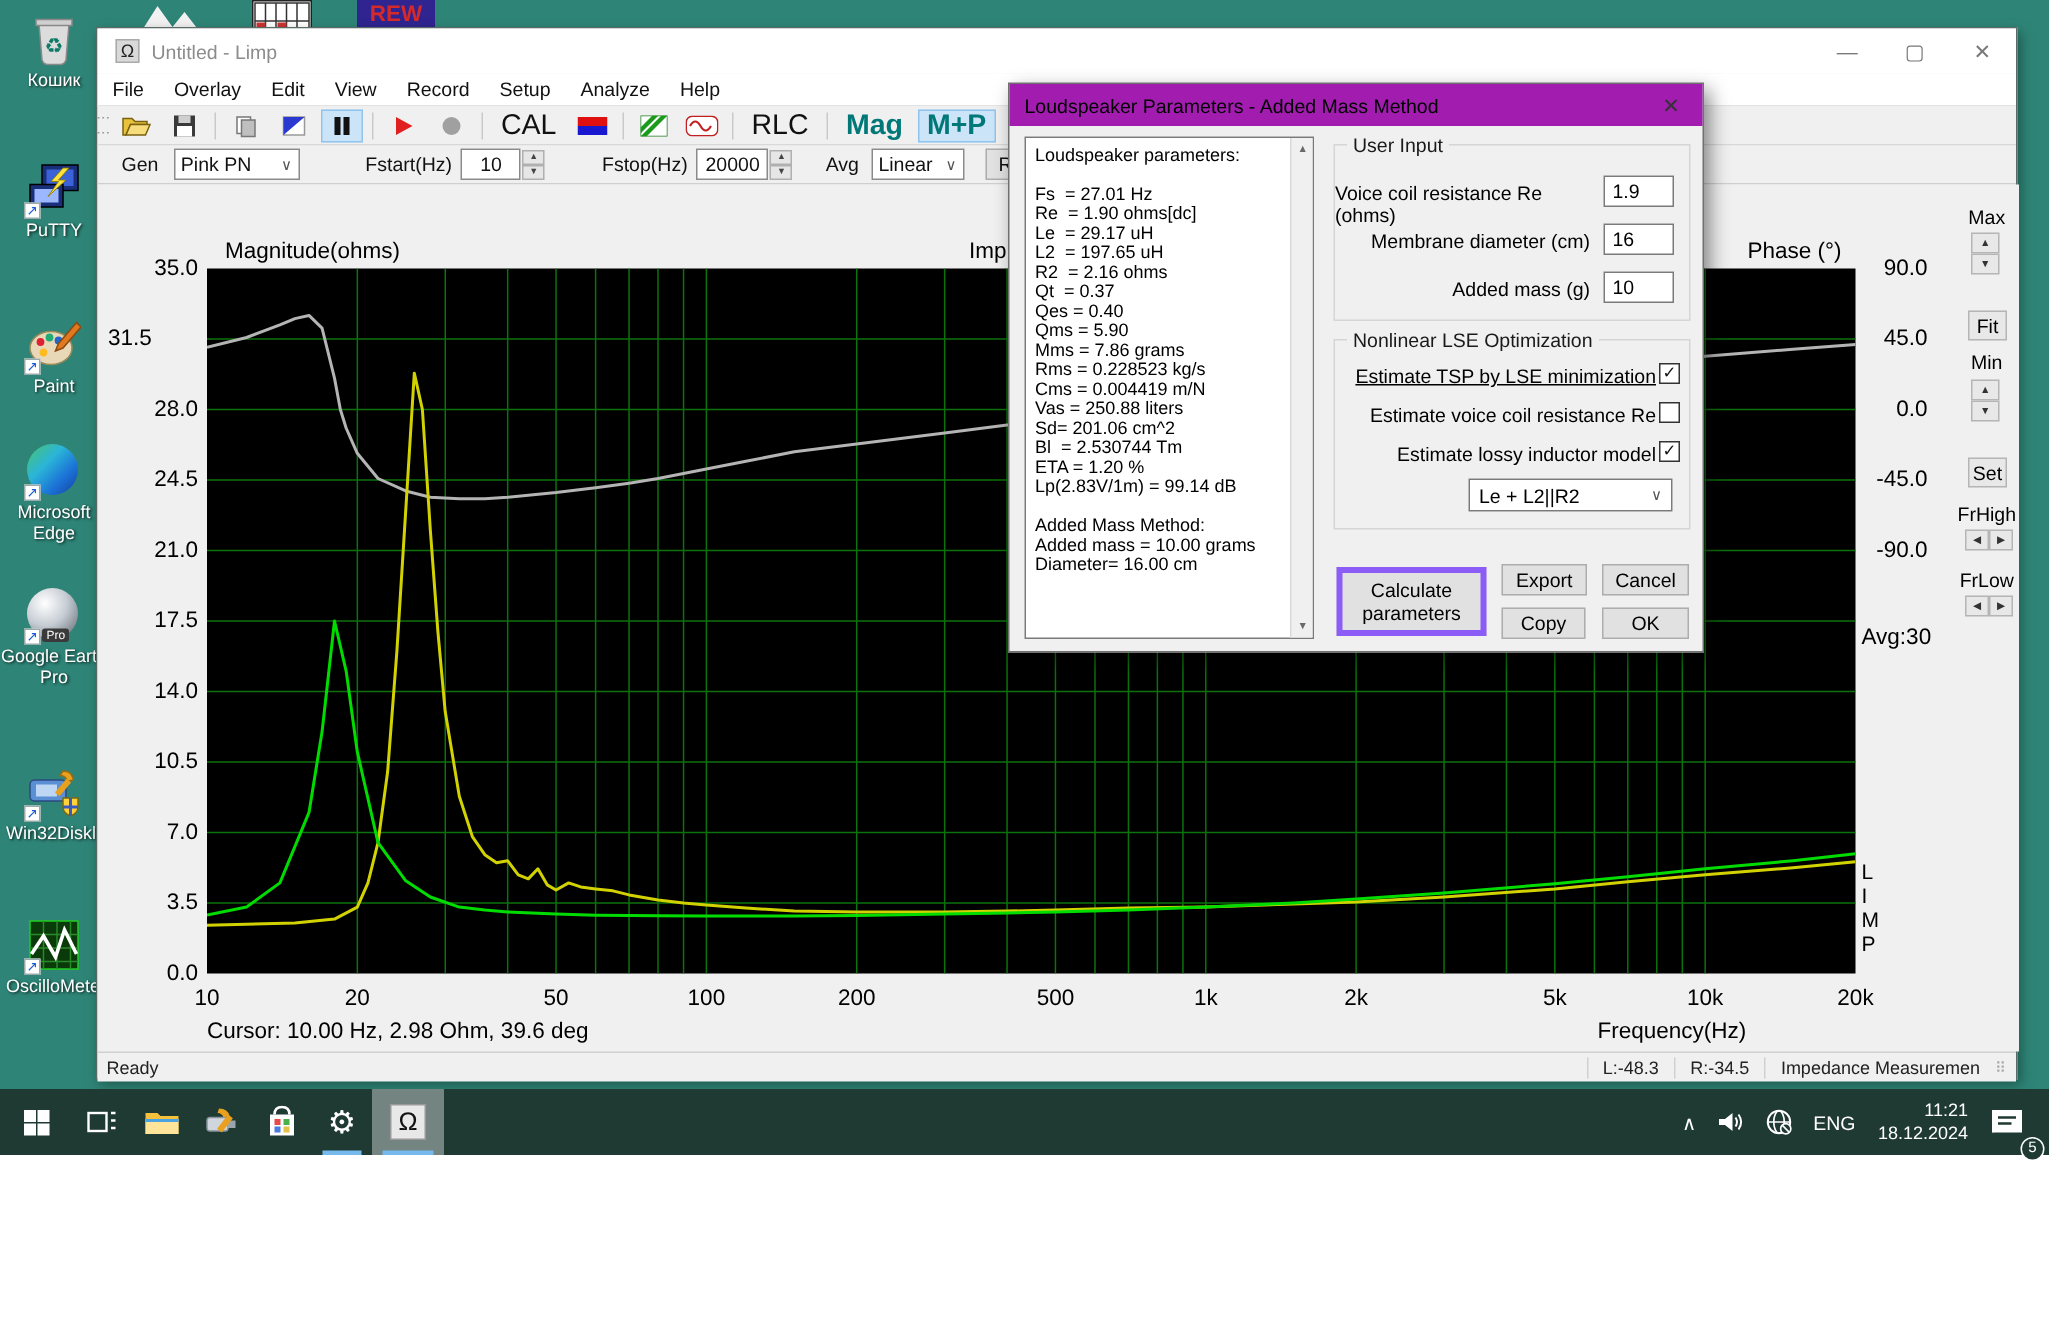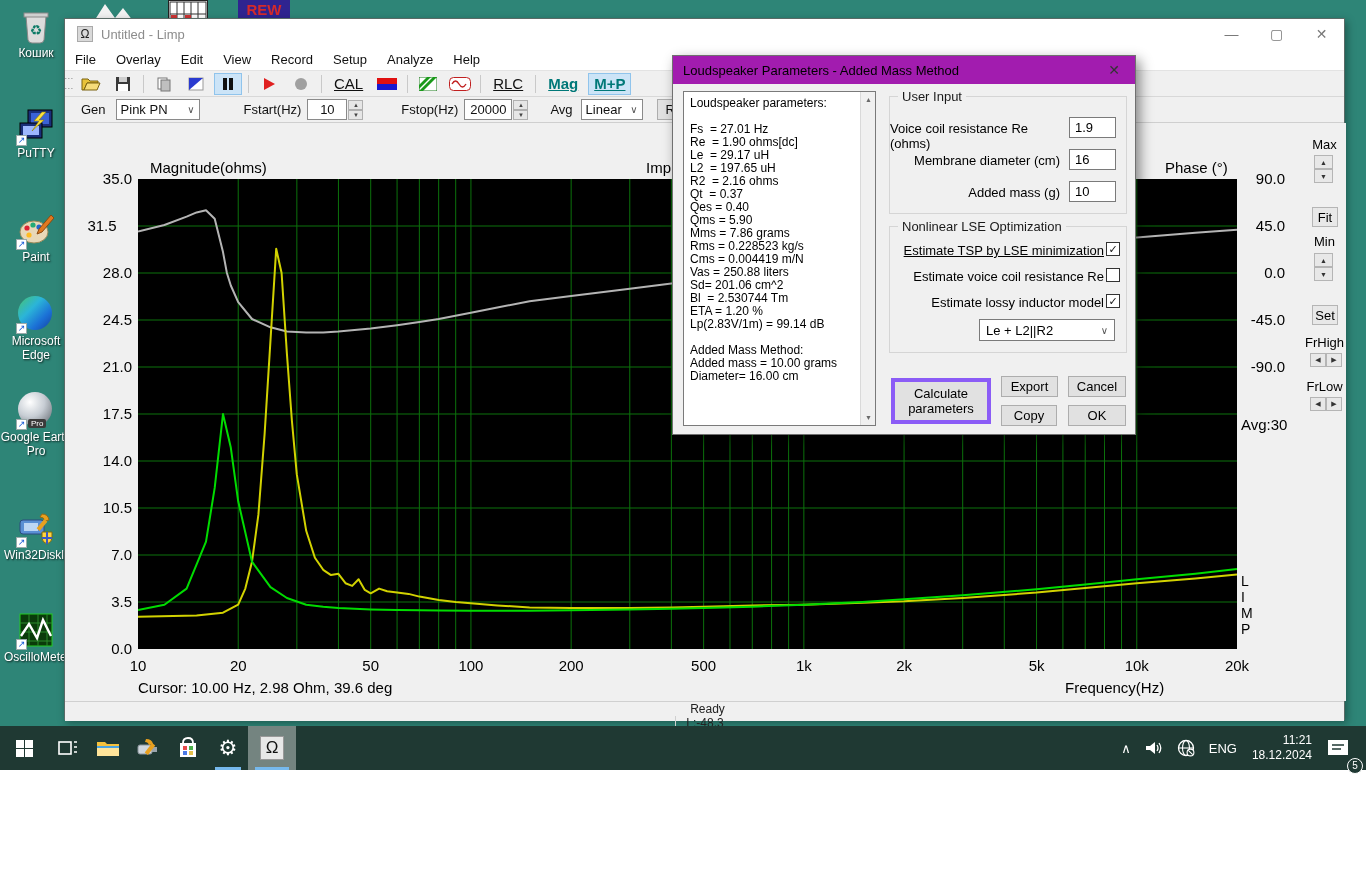--- a/index.html
+++ b/index.html
@@ -20,21 +20,21 @@
   .appico{width:16px;height:16px;background:#d9d9d9;border:1px solid #aaa;color:#222;font-size:12px;line-height:14px;text-align:center;margin:0 8px 0 12px;}
   .wtitle{color:#8c8c8c;font-size:13px;}
   .capbtns{position:absolute;right:0;top:0;height:30px;display:flex;}
   .capbtn{width:45px;height:30px;display:flex;align-items:center;justify-content:center;color:#7a7a7a;font-size:14px;}
   .menubar{position:absolute;left:0;top:30px;width:100%;height:22px;background:#fff;display:flex;align-items:center;border-bottom:1px solid #e3e3e3;}
   .menuitem{padding:2px 10px;font-size:13px;color:#111;}
   .toolbar{position:absolute;left:0;top:52px;width:100%;height:26px;background:#f0f0f0;display:flex;align-items:center;border-bottom:1px solid #d8d8d8;}
   .grip{color:#9a9a9a;font-size:9px;letter-spacing:1px;margin:0 4px 0 2px;writing-mode:vertical-lr;line-height:4px;}
   .tbtn{width:28px;height:22px;display:flex;align-items:center;justify-content:center;margin:0 2px;border:1px solid transparent;position:relative;}
   .tbtn.active{background:#cce4f7;border:1px solid #90c4ec;}
-  .tbtn.txt{width:auto;padding:0 5px;font-size:15px;color:#111;text-decoration:underline;}
+  .tbtn.txt{width:auto;padding:0 5px;font-size:19px;color:#111;}
   .tbtn.teal{color:#007878;font-weight:bold;}
   .tsep{width:1px;height:18px;background:#c9c9c9;margin:0 4px;}
   .genbar{position:absolute;left:0;top:78px;width:100%;height:26px;background:#f0f0f0;display:flex;align-items:center;border-bottom:1px solid #cfcfcf;font-size:13px;color:#111;}
   .combo{height:21px;background:#fff;border:1px solid #8a8a8a;display:flex;align-items:center;justify-content:space-between;padding:0 4px;font-size:13px;}
   .combo .chev{color:#555;font-size:10px;margin-left:6px;}
   .numbox{height:21px;background:#fff;border:1px solid #8a8a8a;display:flex;align-items:center;justify-content:center;font-size:13px;}
   .spin{display:flex;flex-direction:column;margin-left:1px;}
   .spin span{width:15px;height:10px;background:#e6e6e6;border:1px solid #b0b0b0;font-size:6px;color:#444;display:flex;align-items:center;justify-content:center;}
   .pbtn{height:21px;background:#e1e1e1;border:1px solid #adadad;display:flex;align-items:center;justify-content:center;font-size:13px;padding:0 8px;}
 
@@ -46,21 +46,21 @@
 
   
   .rpanel{position:absolute;left:1238px;top:104px;width:43px;height:578px;font-size:13px;color:#000;}
   .rp-lab{position:absolute;width:43px;text-align:center;}
   .rp-spin{position:absolute;left:11px;display:flex;flex-direction:column;}
   .rp-spin span{width:19px;height:14px;background:#e8e8e8;border:1px solid #b5b5b5;font-size:7px;color:#333;display:flex;align-items:center;justify-content:center;}
   .rp-btn{position:absolute;left:9px;width:26px;height:20px;background:#e8e8e8;border:1px solid #b5b5b5;font-size:13px;display:flex;align-items:center;justify-content:center;}
   .rp-arrows{position:absolute;left:7px;display:flex;}
   .rp-arrows span{width:16px;height:14px;background:#e8e8e8;border:1px solid #b5b5b5;font-size:7px;color:#333;display:flex;align-items:center;justify-content:center;}
 
-  .statusbar{position:absolute;left:0;top:682px;width:100%;height:20px;background:#f0f0f0;border-top:1px solid #d0d0d0;font-size:12px;color:#222;display:flex;align-items:center;flex-direction:column;}
+  .statusbar{position:absolute;left:0;top:682px;width:100%;height:20px;background:#f0f0f0;border-top:1px solid #d0d0d0;font-size:12px;color:#222;display:flex;align-items:center;}
   .st-left{padding-left:6px;flex:1;}
   .st-cell{padding:0 10px;border-left:1px solid #d0d0d0;height:14px;line-height:14px;}
   .st-grip{width:14px;color:#aaa;font-size:10px;}
 
   
   .dialog{position:absolute;left:672px;top:55px;width:464px;height:380px;background:#f0f0f0;border:1px solid #707070;box-shadow:4px 5px 12px rgba(0,0,0,.45);z-index:20;}
   .dlg-title{position:absolute;left:0;top:0;width:100%;height:28px;background:#a21caf;display:flex;align-items:center;font-size:13px;color:#000;padding-left:10px;}
   .dlg-close{position:absolute;right:6px;top:4px;width:30px;height:20px;display:flex;align-items:center;justify-content:center;color:#333;font-size:14px;}
   .listbox{position:absolute;left:10px;top:35px;width:193px;height:335px;background:#fff;border:1px solid #7a7a7a;}
   .listtext{position:absolute;left:6px;top:5px;right:20px;font-size:12px;line-height:13px;white-space:pre;color:#000;}
@@ -378,21 +378,21 @@
           </svg>
       </div>
       <div class="axis-lab" style="left:1176px;top:293px;">Avg:30</div>
       <div class="limp-letters">L
 I
 M
 P</div>
       <div class="axis-lab" style="left:73px;top:556px;">Cursor: 10.00 Hz, 2.98 Ohm, 39.6 deg</div>
       <div class="axis-lab" style="left:1000px;top:556px;">Frequency(Hz)</div>
     <div class="axis-lab" style="top: 47px; left: 7px; width: 60px; text-align: right;">35.0</div>
-        <div class="axis-lab" style="top: 94px; left: 7px; width: 60px; text-align: center;">31.5</div>
+        <div class="axis-lab" style="top: 94px; left: 7px; width: 60px; text-align: left;">31.5</div>
         <div class="axis-lab" style="top: 141px; left: 7px; width: 60px; text-align: right;">28.0</div>
         <div class="axis-lab" style="top: 188px; left: 7px; width: 60px; text-align: right;">24.5</div>
         <div class="axis-lab" style="top: 235px; left: 7px; width: 60px; text-align: right;">21.0</div>
         <div class="axis-lab" style="top: 282px; left: 7px; width: 60px; text-align: right;">17.5</div>
         <div class="axis-lab" style="top: 329px; left: 7px; width: 60px; text-align: right;">14.0</div>
         <div class="axis-lab" style="top: 376px; left: 7px; width: 60px; text-align: right;">10.5</div>
         <div class="axis-lab" style="top: 423px; left: 7px; width: 60px; text-align: right;">7.0</div>
         <div class="axis-lab" style="top: 470px; left: 7px; width: 60px; text-align: right;">3.5</div>
         <div class="axis-lab" style="top: 517px; left: 7px; width: 60px; text-align: right;">0.0</div>
         <div class="axis-lab" style="top: 47px; left: 1160px; width: 60px; text-align: right;">90.0</div>

